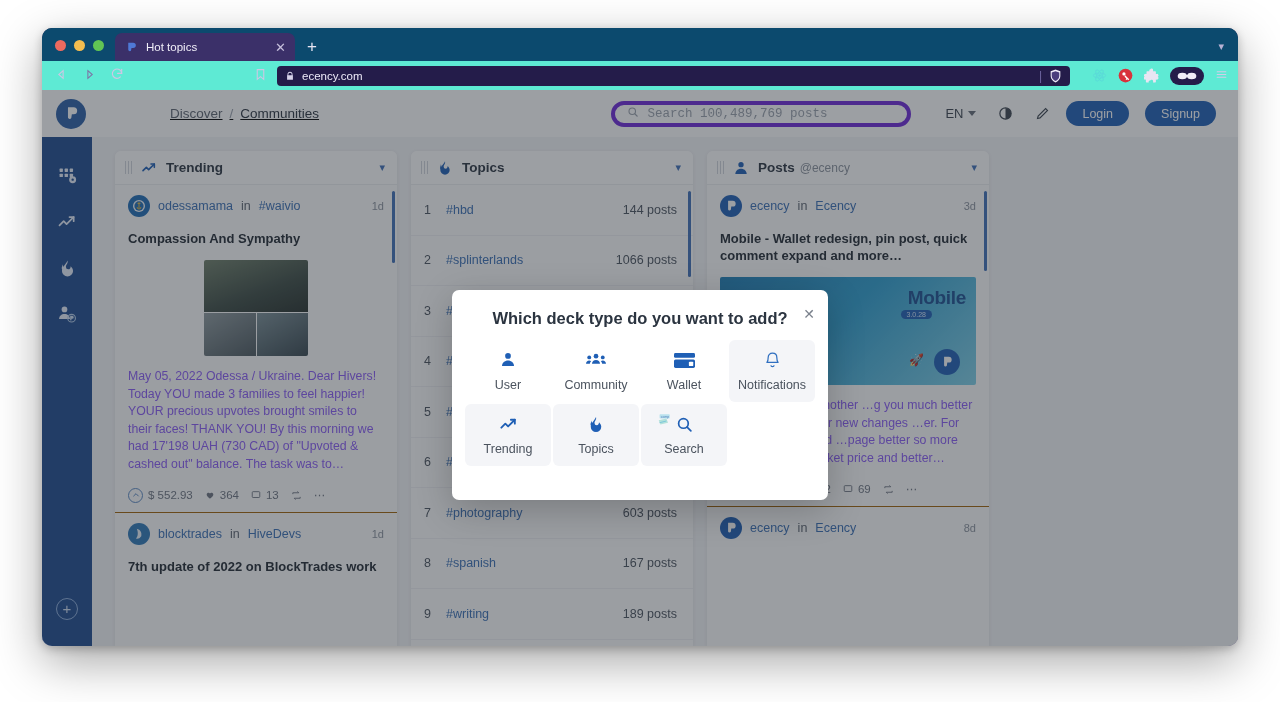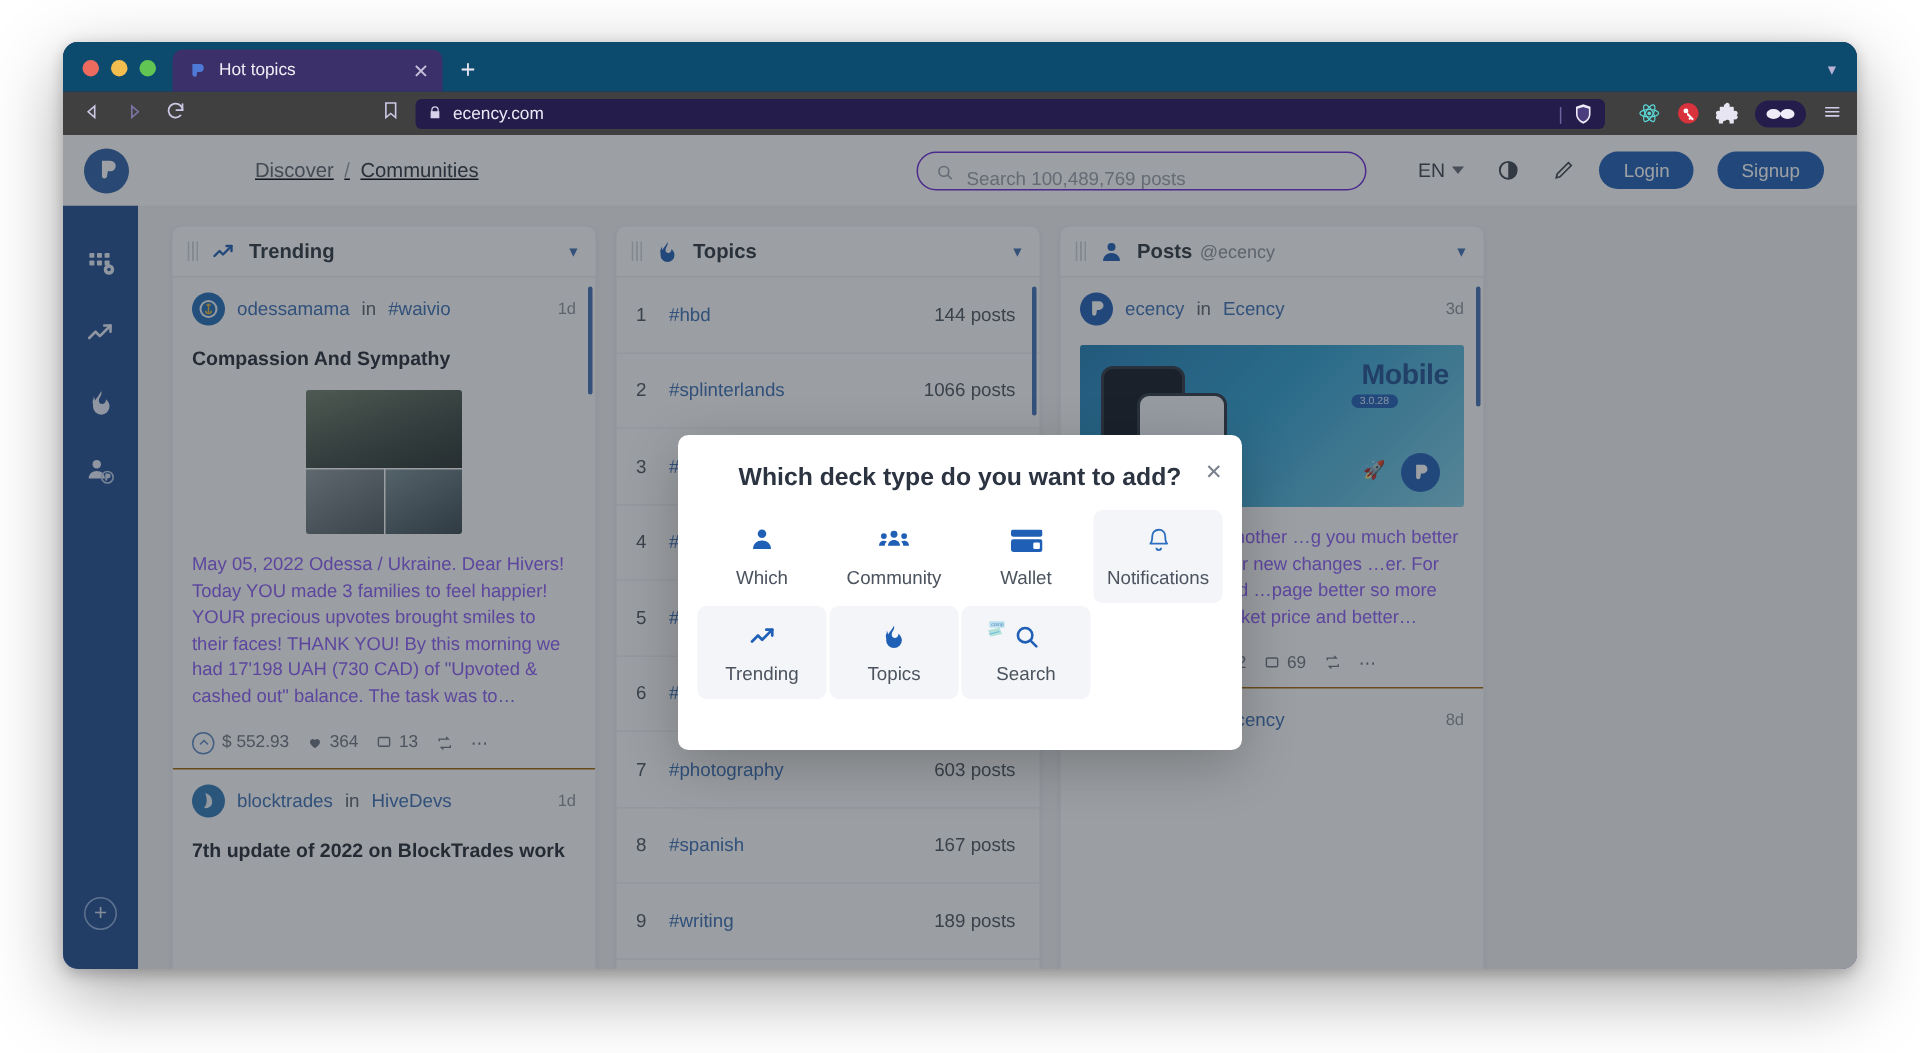--- a/index.html
+++ b/index.html
@@ -62,21 +62,21 @@
     margin: 0 0 6px 12px; font-weight: 300;
   }
   .tabstrip-spacer { flex: 1; }
   .chev-win {
     color: #b9b2d4; font-size: 11px; margin: 0 14px 8px 0;
   }
 
   
   #toolbar {
     height: 29px;
-    background: #404040;
+    background: #5eead4;
     display: flex; align-items: center;
     padding: 0 10px;
     gap: 10px;
   }
   .nav-btn { color: #cdc7e4; font-size: 12px; width: 18px; text-align: center; }
   .nav-btn.disabled { color: #7d74a5; }
   .tb-spacer-1 { width: 108px; }
   .bookmark-ico { color: #cdc7e4; }
   #urlbar {
     flex: 1; height: 20px;
@@ -128,25 +128,26 @@
     margin-left: 78px;
     font-size: 13.5px;
     text-decoration: underline;
   }
   .crumb { color: #5d6470; }
   .crumb.active { color: #2b3440; }
   .crumb-sep { color: #9aa1ac; }
   .nav-spacer { flex: 1; }
   #searchbox {
     width: 300px; height: 26px;
-    border: 1px solid #6d28d9;
+    border: 4px solid #6d28d9;
     border-radius: 13px;
-    display: flex; align-items: flex-end;
+    display: flex; align-items: center;
     gap: 8px; padding: 0 12px;
     background: #fff;
+    font-family: Liberation Mono, monospace;
   }
   .search-ico { color: #9aa1ac; }
   .search-ph { color: #9aa1ac; font-size: 12.5px; }
   #langsel {
     display:flex; align-items:center; gap: 5px;
     margin-left: 34px; color: #3c444f; font-size: 13px;
   }
   .caret-down {
     width: 0; height: 0;
     border-left: 4px solid transparent;
@@ -752,20 +753,21 @@
                 <span class="avatar av-ecency">
                   <svg width="14" height="14" viewBox="0 0 24 24" fill="#ffffff">
                       <path d="M7 3h8a5 5 0 0 1 0 10h-2.5l-.8 5.4A2.6 2.6 0 0 1 7 18V3z"></path>
                     </svg>
                 </span>
                 <span class="post-author">ecency</span>
                 <span class="post-in">in</span>
                 <span class="post-comm">Ecency</span>
                 <span class="post-age">3d</span>
               </div>
+              <div class="post-title">Mobile - Wallet redesign, pin post, quick comment expand and more…</div>
 
               <div class="post-thumb wide">
                 <span class="pt-phone"></span>
                 <span class="pt-phone2">
                   <span class="ph-top"></span>
                   <span class="ph-body"></span>
                 </span>
                 <span class="pt-word">Mobile</span>
                 <span class="pt-badge">3.0.28</span>
                 <span class="pt-lines">
@@ -840,21 +842,21 @@
 
       <div id="modal-grid">
 
         <div class="deck-opt">
           <span class="deck-opt-ico">
             <svg width="18" height="18" viewBox="0 0 24 24" fill="#1f5fb5">
                 <circle cx="12" cy="6.5" r="3.8"></circle>
                 <path d="M4 20c0-4.4 3.6-7.5 8-7.5s8 3.1 8 7.5z"></path>
               </svg>
           </span>
-          <span class="deck-opt-label">Which</span>
+          <span class="deck-opt-label">User</span>
         </div>
 
         <div class="deck-opt">
           <span class="deck-opt-ico">
             <svg width="20" height="16" viewBox="0 0 26 18" fill="#1f5fb5">
               <circle cx="13" cy="4" r="3"></circle>
                 <path d="M7.8 14c0-3 2.3-5 5.2-5s5.2 2 5.2 5z"></path>
               <circle cx="4.2" cy="5.6" r="2.5"></circle>
                 <path d="M0 14c0-2.6 1.9-4.3 4.2-4.3 1 0 1.9.3 2.6.8C5.6 11.4 5 12.6 5 14z"></path>
               <circle cx="21.8" cy="5.6" r="2.5"></circle>

